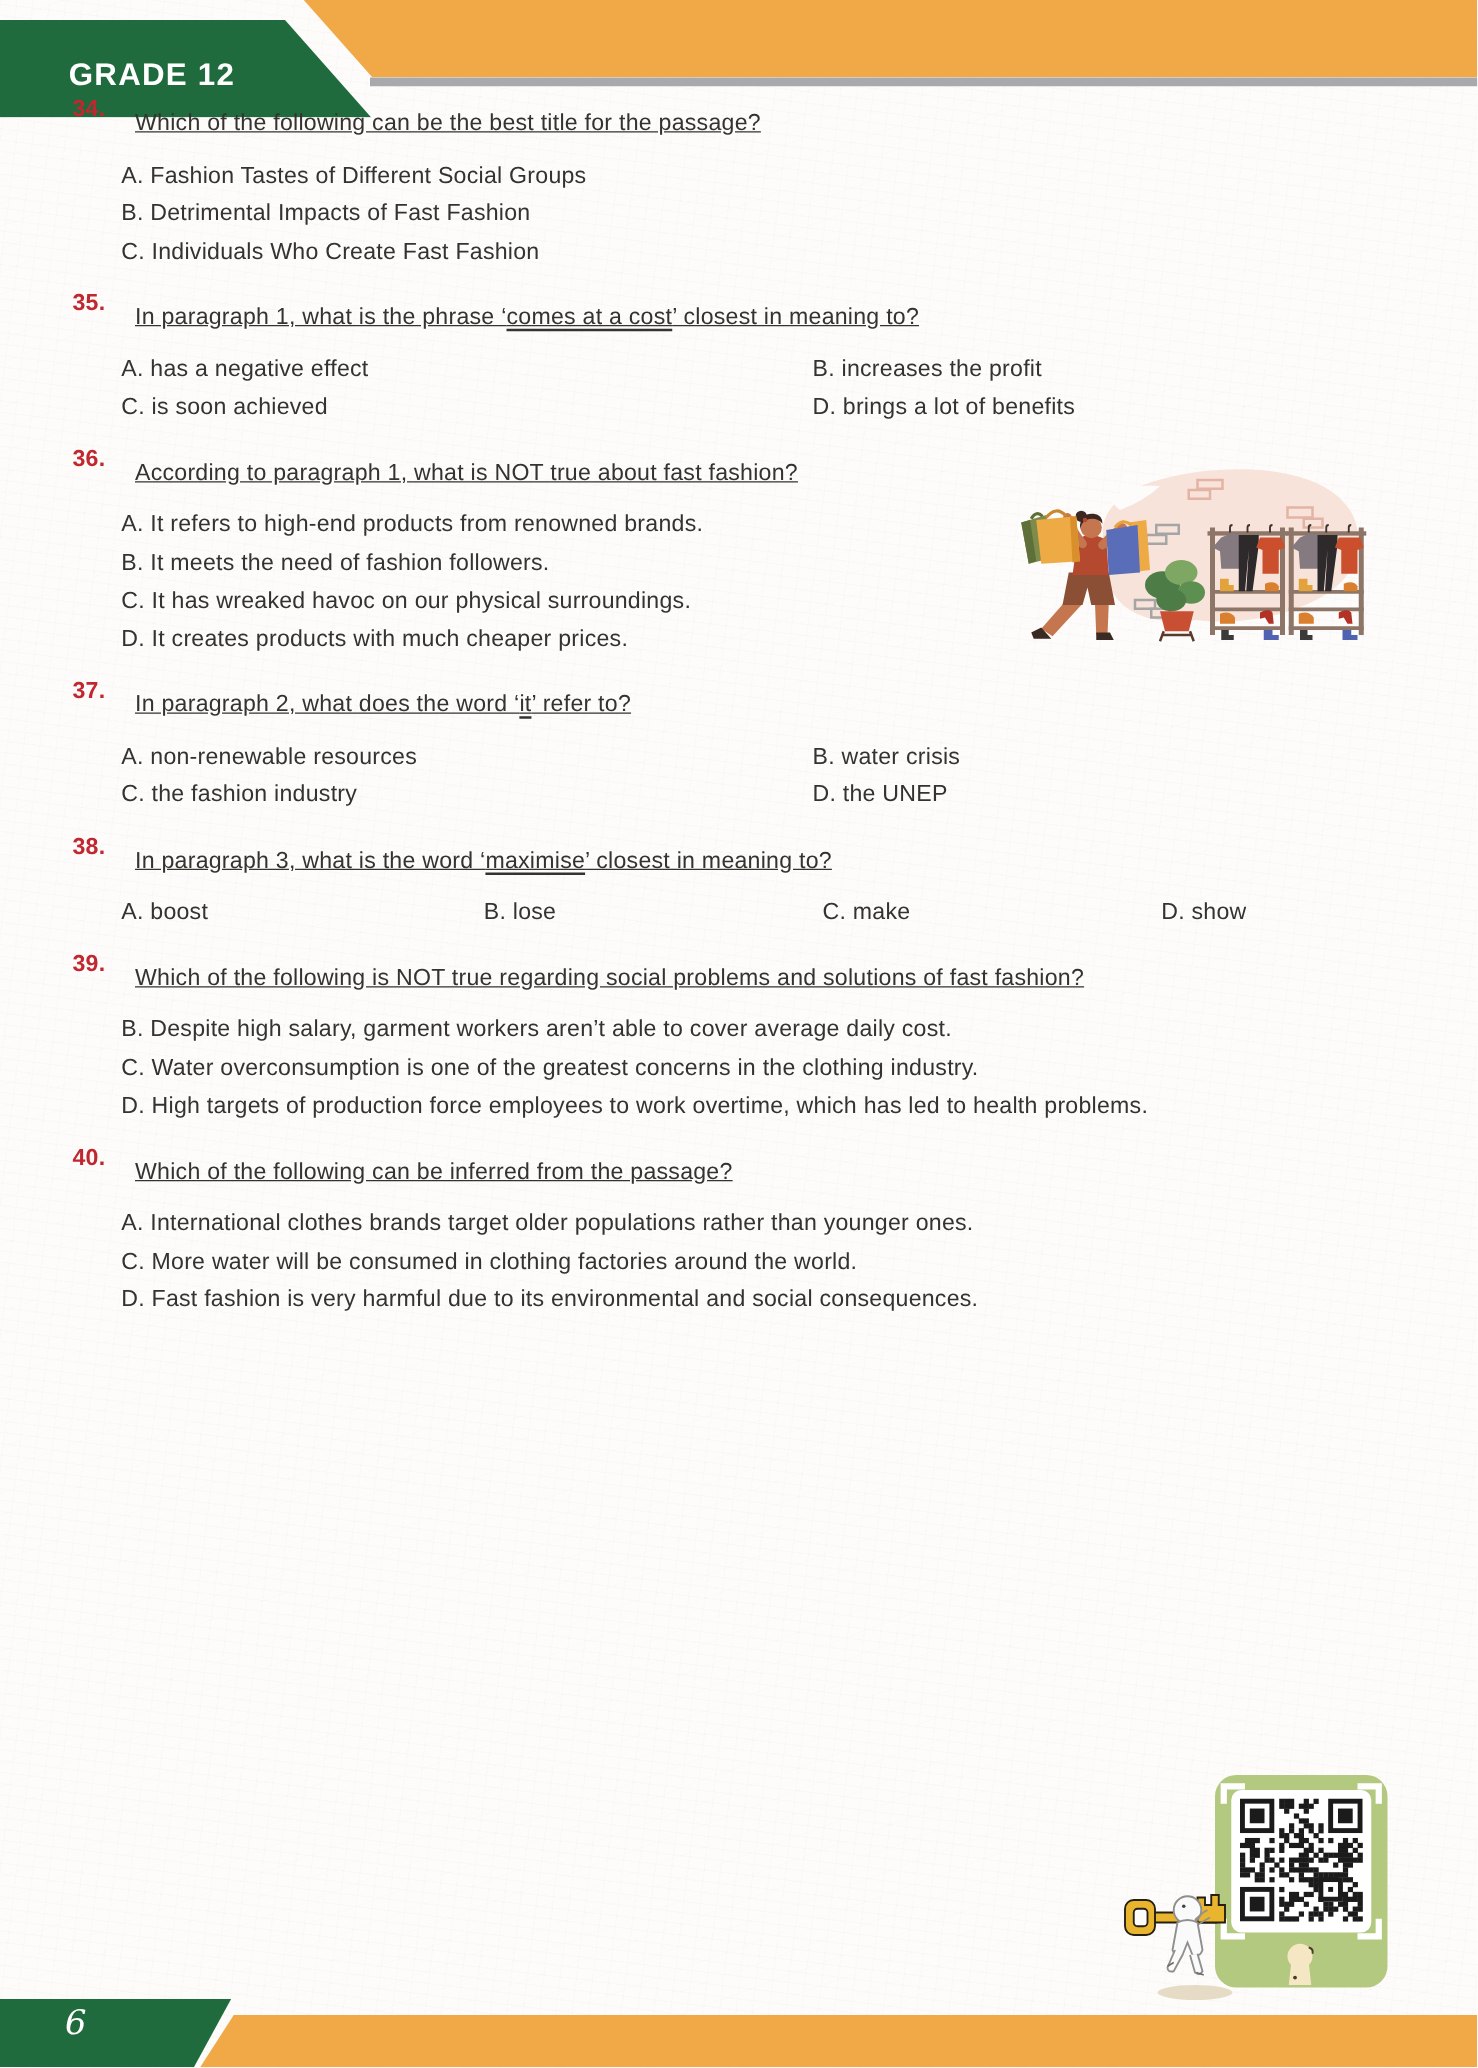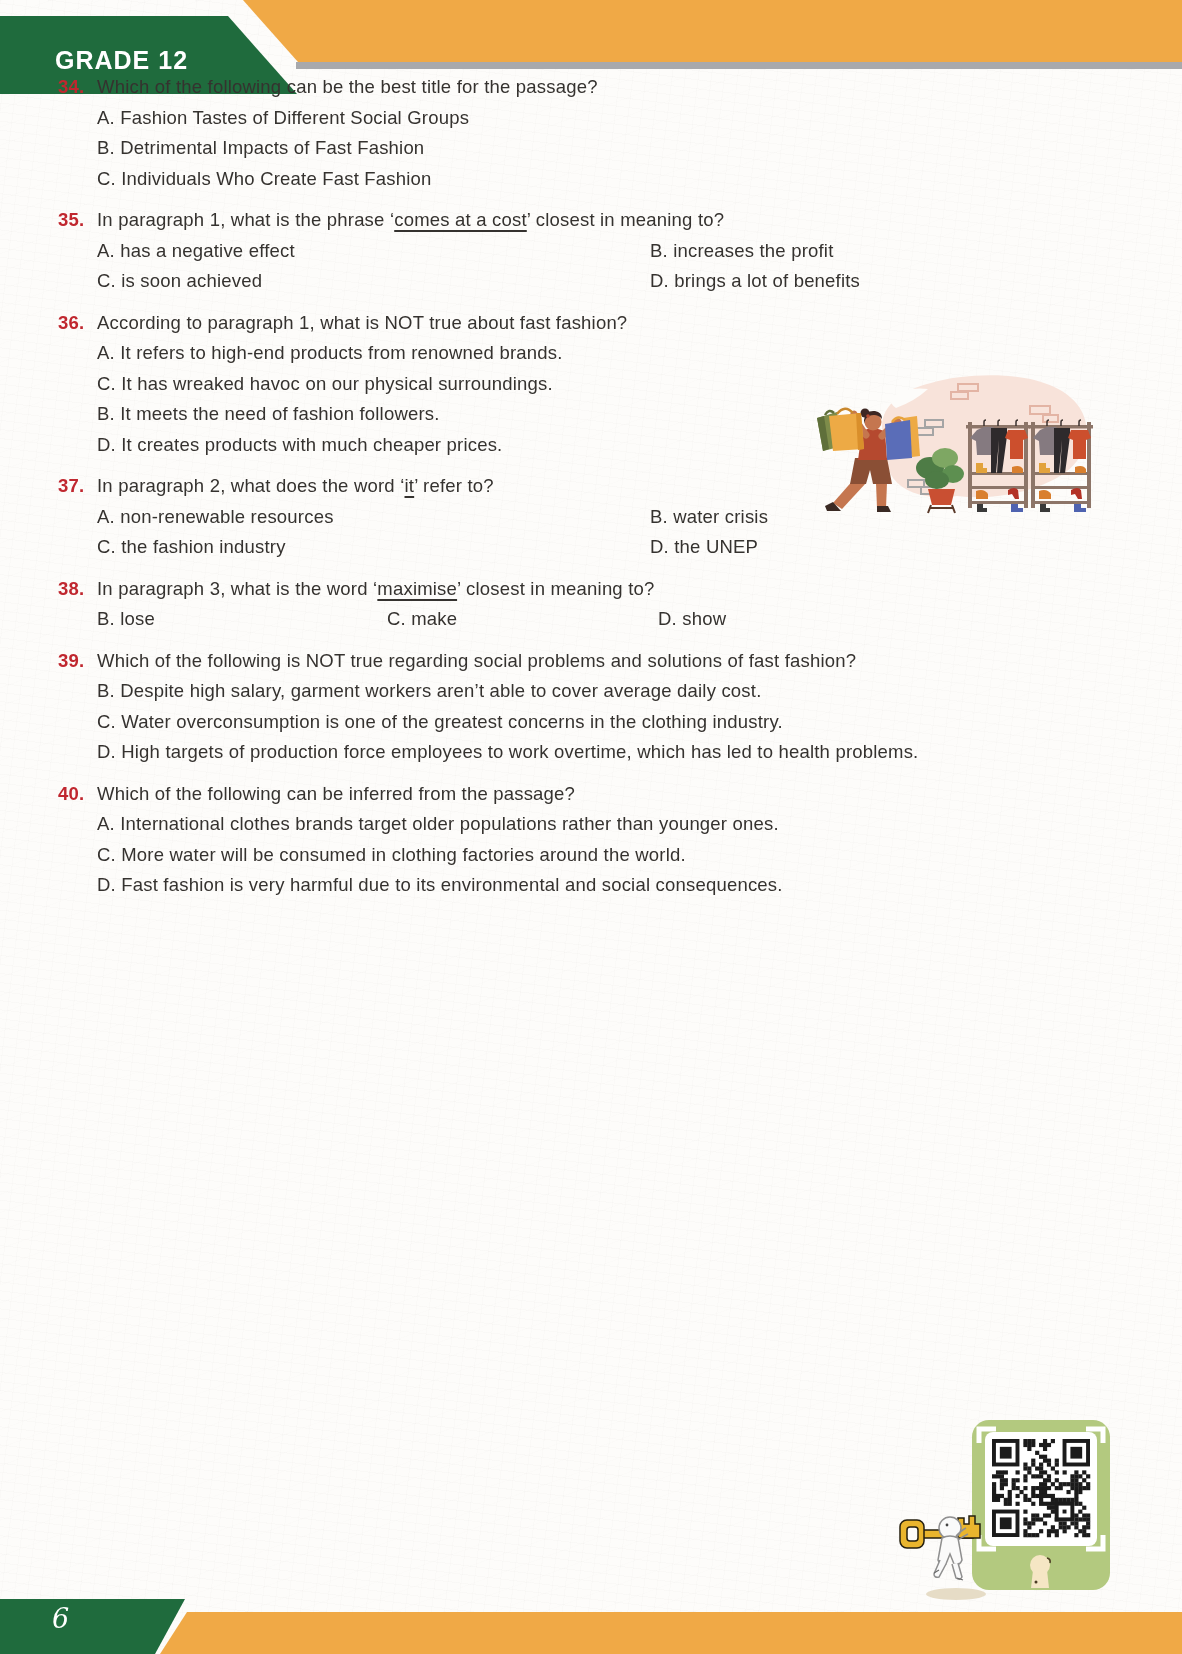--- a/index.html
+++ b/index.html
@@ -19,21 +19,21 @@
   .hdr-gray{position:absolute;left:296px;top:62px;width:886px;height:7px;background:#a8a9ac;}
   .hdr-green{position:absolute;left:0;top:16px;width:320px;height:78px;background:#1f6b3d;
     clip-path:polygon(0 0,228px 0,297px 78px,0 78px);}
   .hdr-green span{position:absolute;left:55px;top:30px;color:#ffffff;font-size:25px;font-weight:bold;
     letter-spacing:1px;}
   
   .content{position:absolute;left:58px;top:72px;width:1094px;font-size:18.5px;letter-spacing:.2px;}
   .q{display:flex;margin-bottom:11px;}
   .qnum{flex:0 0 39px;color:#c0272f;font-weight:bold;line-height:30.5px;}
   .qbody{flex:1;min-width:0;}
-  .qtext{margin:0;line-height:30.5px;}
+  .qtext{margin:11px;line-height:30.5px;text-decoration:underline;}
   .ul{text-decoration:underline;text-decoration-thickness:2px;text-underline-offset:4px;}
   .opt{line-height:30.5px;}
   .opts-2col{display:grid;grid-template-columns:553px 1fr;}
   .opts-4col{display:grid;grid-template-columns:290px 271px 271px 1fr;}
   
   .illus{position:absolute;left:765px;top:356px;width:330px;height:158px;}
   .qrwrap{position:absolute;left:890px;top:1408px;width:240px;height:200px;}
   
   .ft-green{position:absolute;left:0;top:1599px;width:200px;height:55px;background:#1f6b3d;
     clip-path:polygon(0 0,185px 0,155px 55px,0 55px);}
@@ -79,22 +79,22 @@
         </div>
       </div>
     </section>
 
     <section class="q">
       <span class="qnum">36.</span>
       <div class="qbody">
         <p class="qtext"><span>According to paragraph 1, what is NOT true about fast fashion?</span><span class="ul"></span><span></span></p>
         <div class="opts">
           <div class="opt">A. It refers to high-end products from renowned brands.</div>
+          <div class="opt">B. It meets the need of fashion followers.</div>
           <div class="opt">C. It has wreaked havoc on our physical surroundings.</div>
-          <div class="opt">B. It meets the need of fashion followers.</div>
           <div class="opt">D. It creates products with much cheaper prices.</div>
         </div>
       </div>
     </section>
 
     <section class="q">
       <span class="qnum">37.</span>
       <div class="qbody">
         <p class="qtext"><span>In paragraph 2, what does the word ‘</span><span class="ul">it</span><span>’ refer to?</span></p>
         <div class="opts opts-2col">
@@ -104,20 +104,21 @@
           <div class="opt">D. the UNEP</div>
         </div>
       </div>
     </section>
 
     <section class="q">
       <span class="qnum">38.</span>
       <div class="qbody">
         <p class="qtext"><span>In paragraph 3, what is the word ‘</span><span class="ul">maximise</span><span>’ closest in meaning to?</span></p>
         <div class="opts opts-4col">
+          <div class="opt">A. boost</div>
           <div class="opt">B. lose</div>
           <div class="opt">C. make</div>
           <div class="opt">D. show</div>
         </div>
       </div>
     </section>
 
     <section class="q">
       <span class="qnum">39.</span>
       <div class="qbody">

